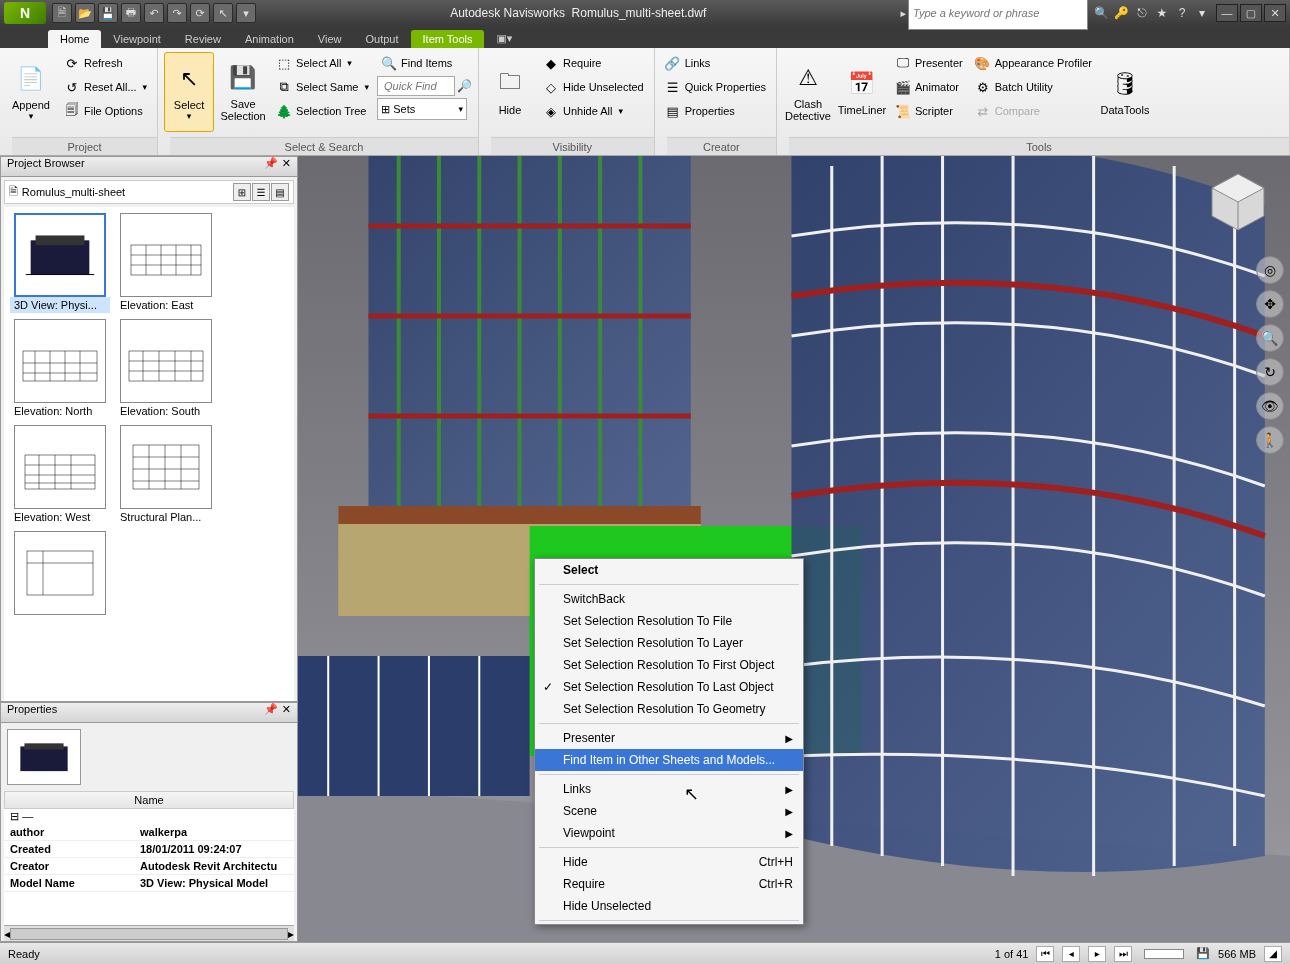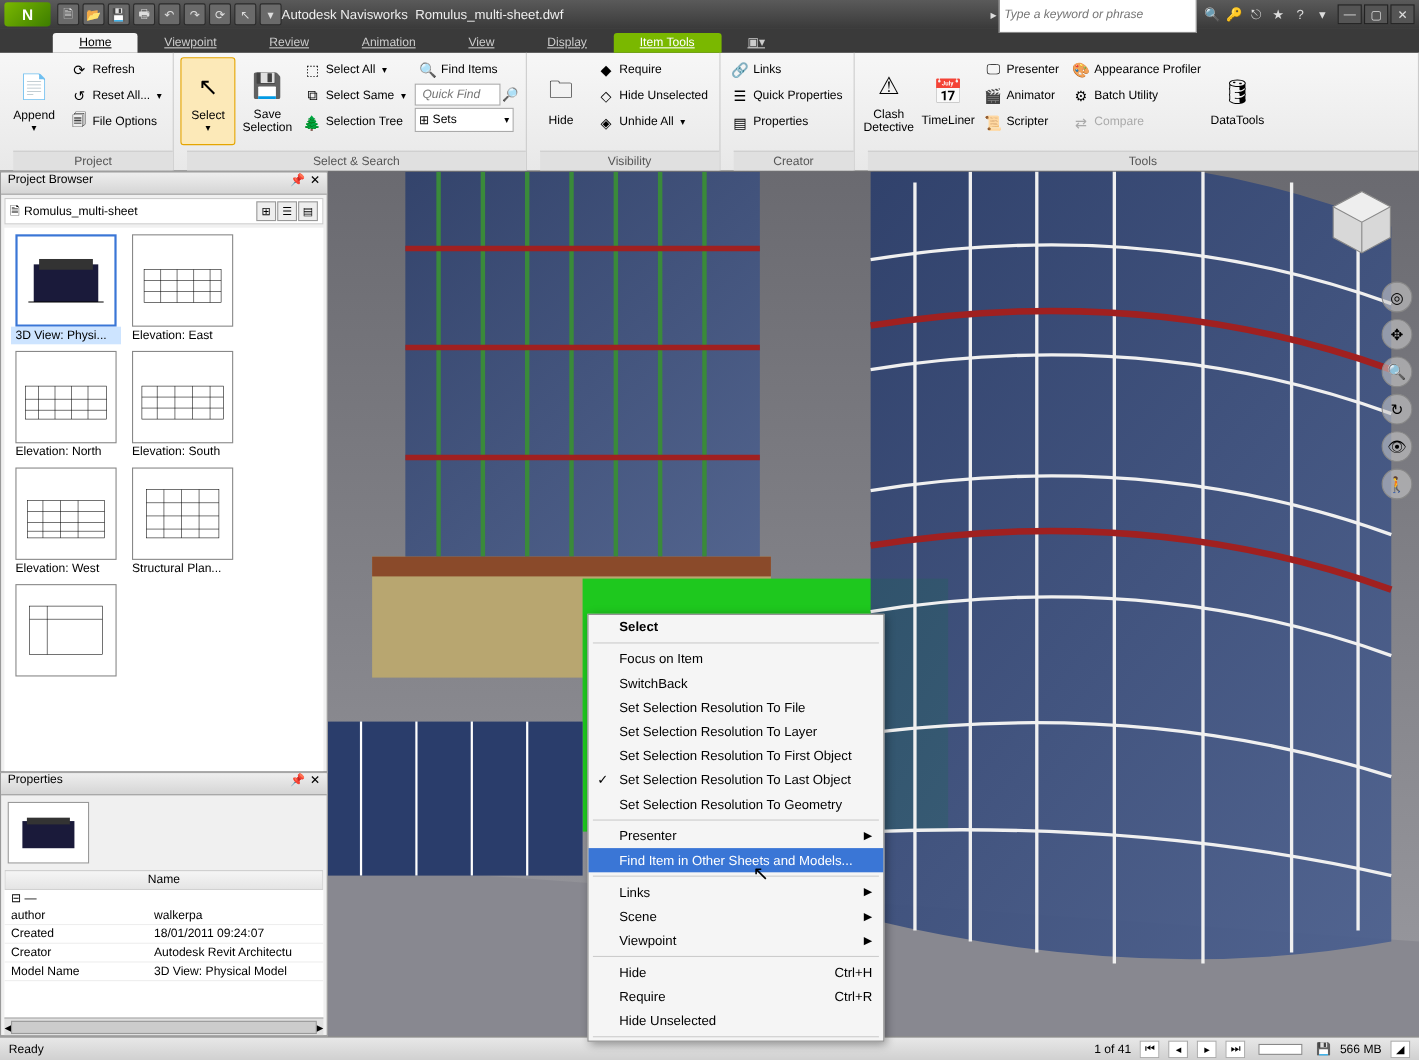--- a/index.html
+++ b/index.html
@@ -3,30 +3,30 @@
 <meta charset="utf-8">
 <style>
 * { margin: 0; padding: 0; box-sizing: border-box; font-family: "Segoe UI", Tahoma, sans-serif; }
 body { width: 1290px; height: 964px; background: #4a4a4a; overflow: hidden; font-size: 12px; color: #000; }
 
 
 .titlebar { height: 26px; background: linear-gradient(#5a5a5a,#3a3a3a); display: flex; align-items: center; padding: 0 4px; color: #ddd; }
 .titlebar .app-icon { width: 42px; height: 22px; background: linear-gradient(135deg,#7ab800,#3d7d00); border-radius: 3px; margin-right: 6px; display:flex;align-items:center;justify-content:center;color:#fff;font-weight:bold;font-size:14px;}
 .qat { display: flex; gap: 3px; }
 .qat .btn { width: 20px; height: 20px; background: #6a6a6a; border: 1px solid #2a2a2a; border-radius: 2px; cursor: pointer; display:flex;align-items:center;justify-content:center;font-size:11px;color:#ddd;}
-.title-text { flex: 1; text-align: left; font-size: 12px; color: #eee; }
+.title-text { flex: 1; text-align: center; font-size: 12px; color: #eee; }
 .win-controls { display: flex; gap: 2px; }
 .win-controls .btn { width: 22px; height: 18px; background: #555; border: 1px solid #222; color: #ddd; display:flex;align-items:center;justify-content:center; cursor:pointer; font-size:11px;}
 .search-box { width: 180px; height: 20px; background: #fff; border: 1px solid #888; padding: 16px 4px; font-size: 11px; color: #888; font-style: italic; }
 .help-icons { display:flex; gap:4px; margin: 0 6px; }
 .help-icons span { width:16px; height:16px; color:#ddd; cursor:pointer; display:flex;align-items:center;justify-content:center; font-size:12px;}
 
 
 .ribbon-tabs { height: 22px; background: #3a3a3a; display: flex; align-items: end; padding-left: 48px; }
-.ribbon-tabs .tab { padding: 3px 24px; color: #ccc; cursor: pointer; font-size: 11px; border-radius: 3px 3px 0 0; text-decoration: underline; }
+.ribbon-tabs .tab { padding: 3px 12px; color: #ccc; cursor: pointer; font-size: 11px; border-radius: 3px 3px 0 0; }
 .ribbon-tabs .tab.active { background: #f5f5f5; color: #000; }
 .ribbon-tabs .tab.contextual { background: #7ab800; color: #fff; }
 
 
 .ribbon { height: 108px; background: linear-gradient(#f7f7f7,#e8e8e8); border-bottom: 1px solid #aaa; display: flex; }
 .ribbon-group { border-right: 1px solid #ccc; display: flex; flex-direction: column; }
 .ribbon-group .content { flex: 1; display: flex; align-items: flex-start; padding: 4px 6px; gap: 4px; }
 .ribbon-group .label { height: 18px; text-align: center; font-size: 11px; color: #555; background: #e0e0e0; border-top: 1px solid #ccc; display:flex;align-items:center;justify-content:center;margin-left:12px;}
 .big-btn { display: flex; flex-direction: column; align-items: center; justify-content: center; width: 50px; height: 80px; cursor: pointer; border-radius: 3px; padding: 2px; text-align:center;}
 .big-btn .icon { width: 32px; height: 32px; margin-bottom: 4px; display:flex;align-items:center;justify-content:center; font-size:22px;}
@@ -56,21 +56,21 @@
 .thumb .img { width: 92px; height: 84px; border: 1px solid #888; background: #fff; margin: 0 auto; display:flex;align-items:center;justify-content:center;}
 .thumb.selected .img { border: 2px solid #3a76d6; }
 .thumb .cap { font-size: 11px; text-align: left; padding: 2px 4px; white-space: nowrap; overflow: hidden; text-overflow: ellipsis; }
 .thumb.selected .cap { background: #cde4ff; }
 .thumb svg { width: 100%; height: 100%; }
 
 .properties { height: 240px; }
 .prop-thumb { width: 74px; height: 56px; border: 1px solid #999; margin: 6px; background:#fff;display:flex;align-items:center;justify-content:center;}
 .prop-grid { flex: 1; overflow: auto; font-size: 11px; background:#fff;margin:0 3px;}
 .prop-grid .hdr { background: linear-gradient(#f5f5f5,#e5e5e5); border: 1px solid #ccc; text-align: center; padding: 2px; }
-.prop-grid .row { display: flex; border-bottom: 1px solid #eee; }
+.prop-grid .row { display: flex; border-bottom: 1px solid #eee; font-weight: bold; }
 .prop-grid .row .k { width: 130px; padding: 2px 6px; }
 .prop-grid .row .v { flex: 1; padding: 2px 6px; white-space:nowrap;overflow:hidden;text-overflow:ellipsis;}
 .tree-toggle { padding: 1px 6px; }
 
 
 .viewport { flex: 1; background: linear-gradient(#707074,#9a9a9e); position: relative; overflow: hidden; }
 .viewport svg { width: 100%; height: 100%; }
 
 
 .ctxmenu { position: absolute; left: 534px; top: 558px; width: 270px; background: #f5f5f5; border: 1px solid #888; box-shadow: 2px 2px 8px rgba(0,0,0,0.4); font-size: 12px; z-index: 100; }
@@ -131,21 +131,21 @@
     <div class="btn">✕</div>
   </div>
 </div>
 
 <div class="ribbon-tabs">
   <div class="tab active">Home</div>
   <div class="tab">Viewpoint</div>
   <div class="tab">Review</div>
   <div class="tab">Animation</div>
   <div class="tab">View</div>
-  <div class="tab">Display</div>
+  <div class="tab">Output</div>
   <div class="tab contextual">Item Tools</div>
   <div class="tab">▣▾</div>
 </div>
 
 <div class="ribbon">
 
   <div class="ribbon-group">
     <div class="content">
       <div class="big-btn">
         <div class="icon">📄</div>
@@ -557,21 +557,20 @@
       <div class="nb">↻</div>
       <div class="nb">👁</div>
       <div class="nb">🚶</div>
     </div>
   </div>
 </div>
 
 <div class="ctxmenu">
   <div class="item hdr">Select</div>
   <div class="sep"></div>
-  <div class="item">Focus on Item</div>
   <div class="item">SwitchBack</div>
   <div class="item">Set Selection Resolution To File</div>
   <div class="item">Set Selection Resolution To Layer</div>
   <div class="item">Set Selection Resolution To First Object</div>
   <div class="item">
       <span class="check">✓</span>
       <span>Set Selection Resolution To Last Object</span>
     </div>
   <div class="item">Set Selection Resolution To Geometry</div>
   <div class="sep"></div>

